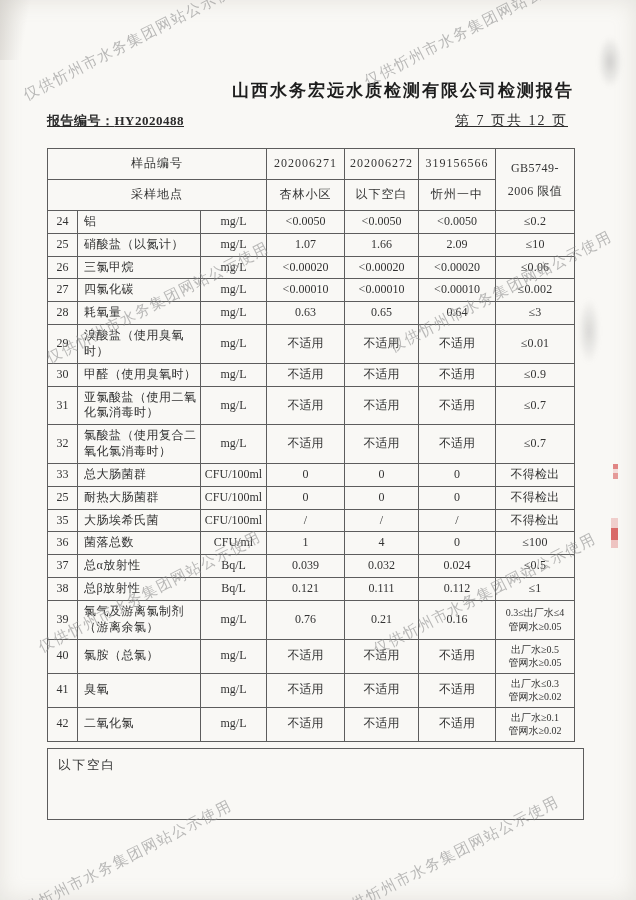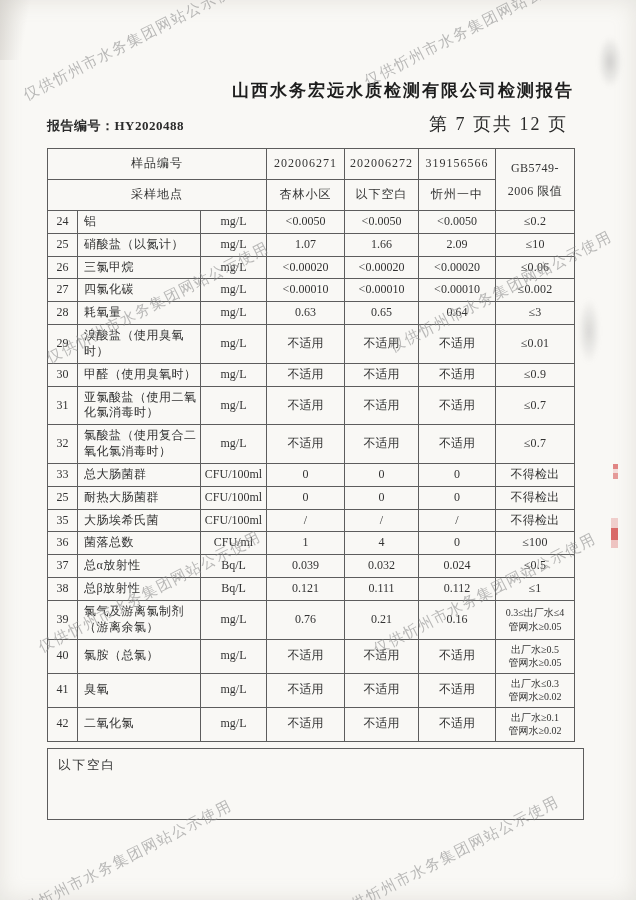--- a/index.html
+++ b/index.html
@@ -26,23 +26,24 @@
   
   .title{
     position:absolute;left:47px;width:527px;top:79px;text-align:right;
     font-family:"Liberation Sans", sans-serif;font-weight:bold;
     font-size:17px;letter-spacing:2px;color:#1d1d1d;
   }
   .meta{
     position:absolute;left:47px;width:527px;top:112px;
     display:flex;justify-content:space-between;align-items:baseline;
     font-size:13px;
+    text-decoration:underline;
   }
   .meta .report-no{font-weight:bold;letter-spacing:.5px;}
-  .meta .page-ind{font-size:18px;letter-spacing:2px;padding-right:6px;}
+  .meta .page-ind{font-size:14px;letter-spacing:2px;padding-right:6px;}
   
   .report-table{
     position:absolute;left:47px;top:148px;width:527px;
     border-collapse:collapse;table-layout:fixed;
     font-size:12px;color:#333;
   }
   .report-table th,.report-table td{
     border:1px solid #5d5d5d;padding:3px 2px;line-height:1.32;
     font-weight:normal;text-align:center;vertical-align:middle;
     overflow:hidden;

